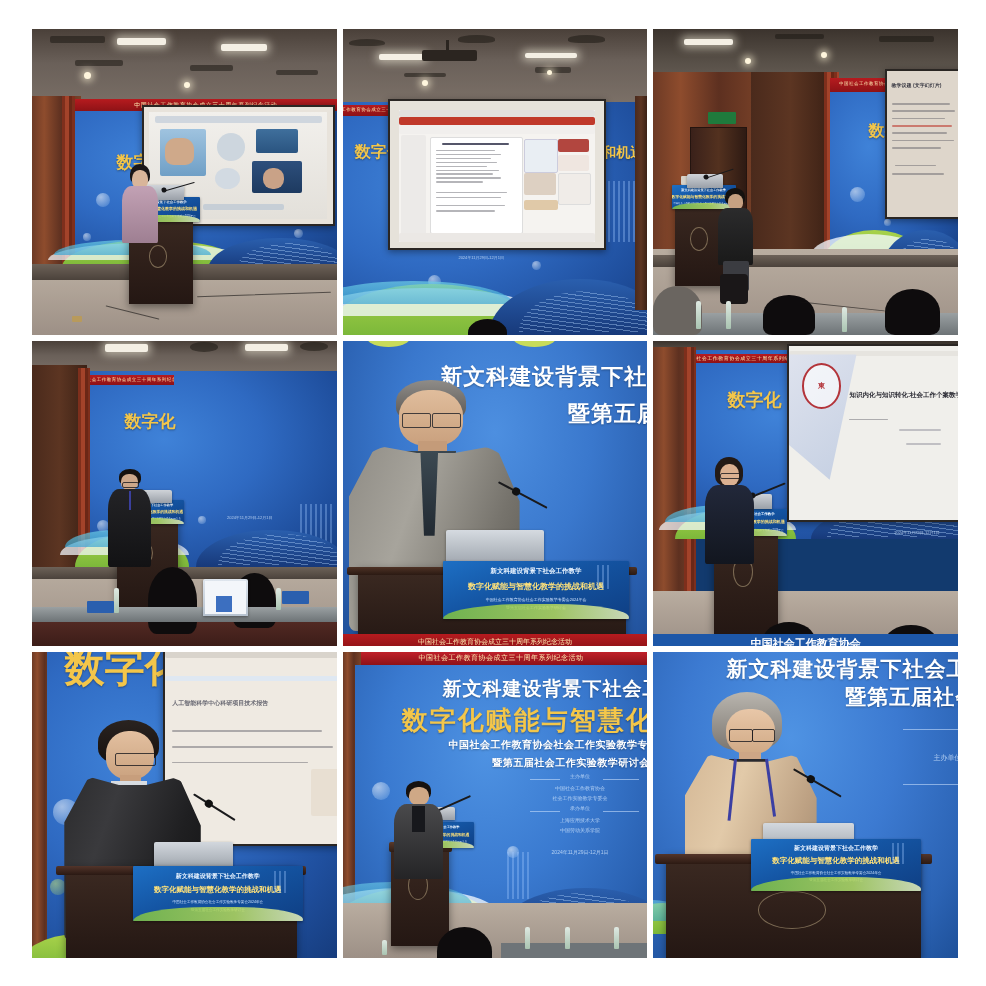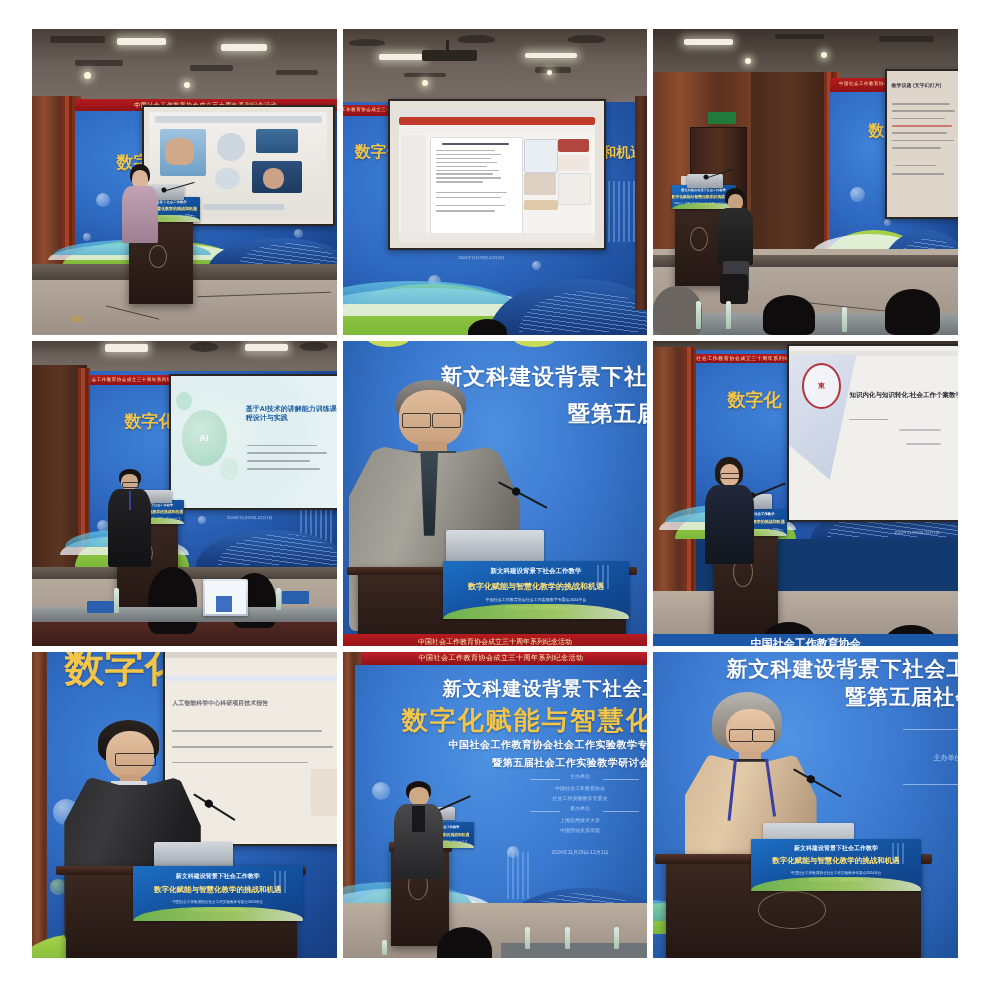--- a/index.html
+++ b/index.html
@@ -352,34 +352,20 @@
         <div class="skyline" style="right:2%;bottom:10%;width:13%;height:22%"></div>
         <div class="bubble" style="left:3%;bottom:18%;width:12px;height:12px"></div>
         <div class="bubble" style="left:44%;bottom:22%;width:8px;height:8px"></div>
         <div class="wave green" style="left:-6%;bottom:0;width:46%;height:17%"></div>
         <div class="wave white" style="left:-12%;bottom:6%;width:52%;height:10%;opacity:.8"></div>
         <div class="wave cyan" style="left:-10%;bottom:10%;width:44%;height:9%;opacity:.7"></div>
         <div class="wave navy" style="right:-5%;bottom:0;width:62%;height:19%"></div>
         <div class="linefan" style="right:-2%;bottom:1%;width:50%;height:16%"></div>
       </div>
 
-      <div class="screen" style="left:45%;top:11%;width:57%;height:43%;background:#eef4f4">
-        <div style="position:absolute;inset:0;background:
-             radial-gradient(circle at 25% 45%,#e6f3ef 0%,#dfeef1 40%,#eaf3f6 100%);"></div>
-        <div style="position:absolute;left:6%;top:26%;width:26%;height:42%;border-radius:50%;
-             background:radial-gradient(circle at 40% 35%,#cfe9dc,#a9d8c3);
-             display:flex;align-items:center;justify-content:center;color:#ffffff;font-weight:bold;font-size:9px">AI</div>
-        <div style="position:absolute;left:3%;top:12%;width:9%;height:14%;border-radius:50%;background:rgba(160,215,190,.5)"></div>
-        <div style="position:absolute;left:28%;top:62%;width:11%;height:17%;border-radius:50%;background:rgba(210,235,225,.8)"></div>
-        <div class="slide-title" style="left:43%;top:22%;font-size:7px;color:#1f5fa0;width:55%;white-space:normal;line-height:1.25">基于AI技术的讲解能力训练课程设计与实践</div>
-        <div class="slide-line" style="left:44%;top:52%;width:40%;height:1.3px"></div>
-        <div class="slide-line" style="left:44%;top:58%;width:46%;height:1.3px"></div>
-        <div class="slide-line" style="left:44%;top:64%;width:36%;height:1.3px"></div>
-        <div class="slide-line" style="left:44%;top:70%;width:42%;height:1.3px"></div>
-      </div>
       <div class="bd-faint" style="left:64%;top:57%;font-size:4px">2024年11月29日-12月1日</div>
       <div class="floor" style="left:0;bottom:0;width:100%;height:26%"></div>
       <div class="stagefront" style="left:0;bottom:22%;width:100%;height:4%"></div>
 
       <div class="podium" style="left:28%;bottom:12%;width:20%;height:33%">
         <div class="top"></div>
         <div class="podium-emblem" style="left:28%;top:32%;width:28%;height:22%;font-size:4px"></div>
       </div>
       <div class="podium-sign" style="left:28%;bottom:40%;width:22%;height:8%">
         <div class="s1" style="top:12%;font-size:3.2px">新文科建设背景下社会工作教学</div>

